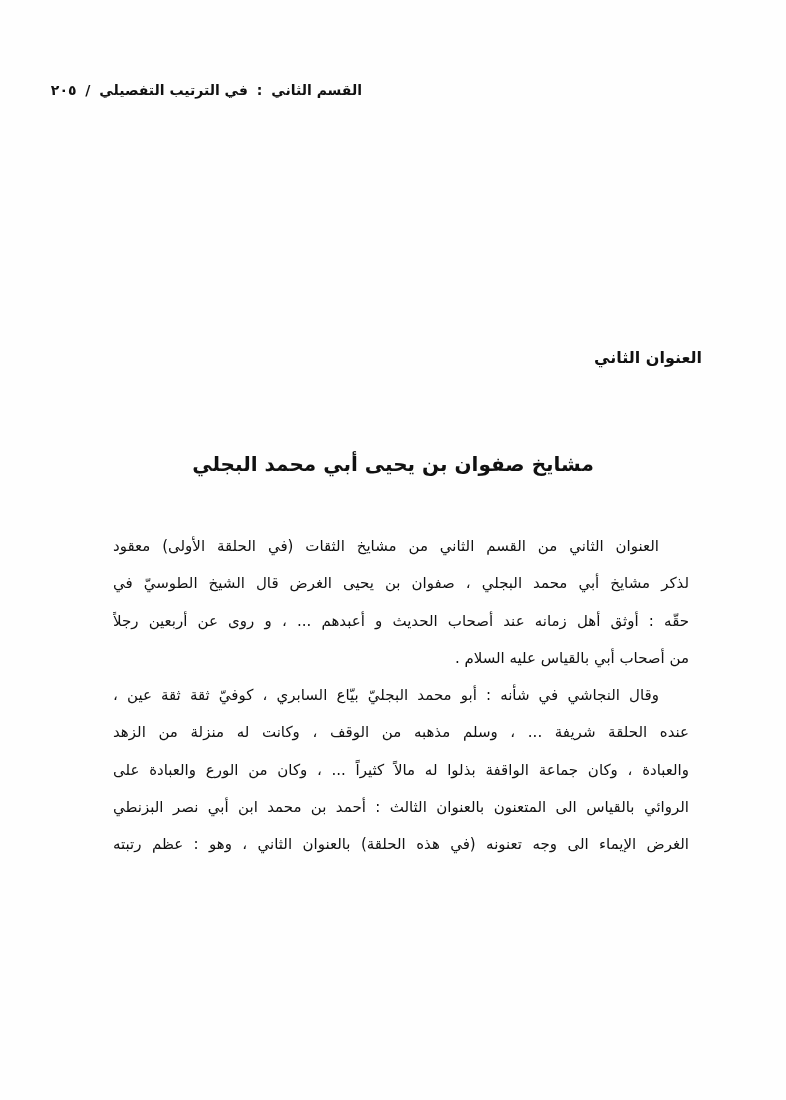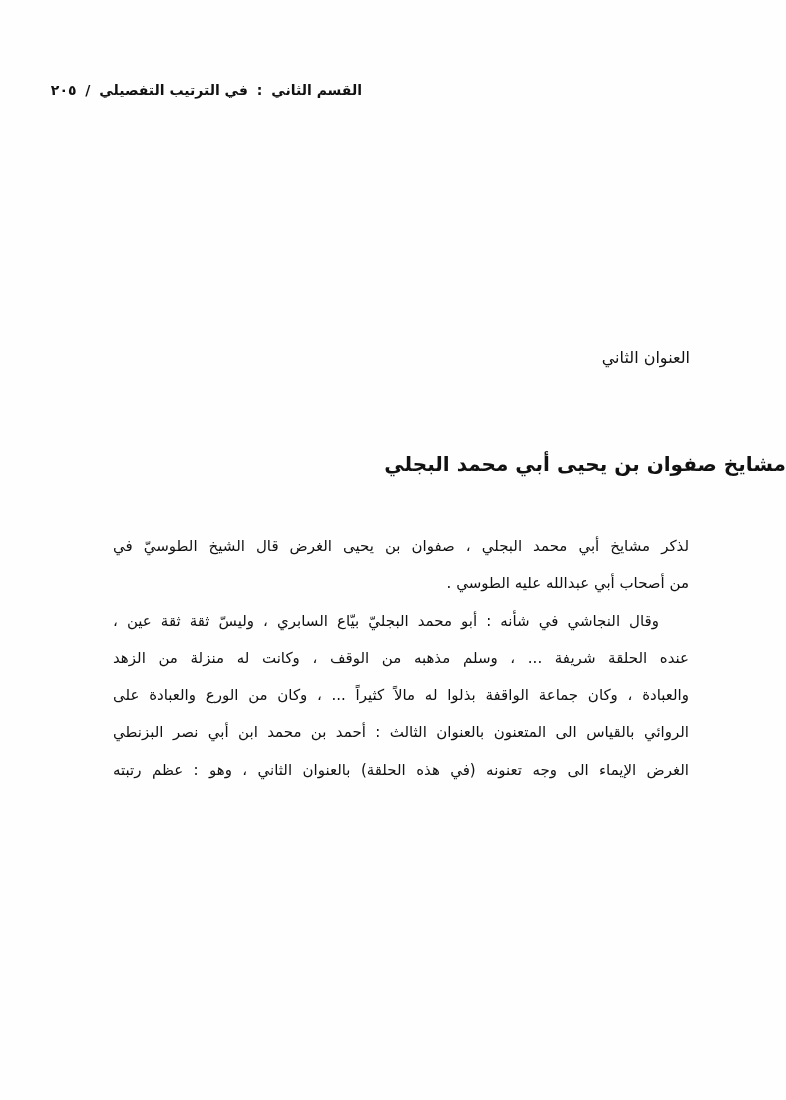--- a/index.html
+++ b/index.html
@@ -23,30 +23,31 @@
       text-align: left;
       direction: rtl;
       font-size: 14px;
       font-weight: bold;
       white-space: nowrap;
     }
     .running-header .sep { margin: 0 4px; }
     .section-heading {
       position: absolute;
       top: 348px;
-      right: 96px;
+      right: 84px;
       font-size: 16px;
-      font-weight: normal;
+      font-weight: bold;
       white-space: nowrap;
     }
     .chapter-title {
       position: absolute;
       top: 452px;
       left: 0;
       width: 786px;
+      text-align: center;
       font-size: 20px;
       font-weight: bold;
       white-space: nowrap;
     }
     .body-text {
       position: absolute;
       top: 528px;
       right: 97px;
       width: 576px;
       font-size: 15px;
@@ -77,25 +78,27 @@
   <span class="sep">/</span>
   <span>٢٠٥</span>
 </div>
 
 <div class="section-heading">العنوان الثاني</div>
 
 <div class="chapter-title">مشايخ صفوان بن يحيى أبي محمد البجلي</div>
 
 <div class="body-text">
   <div>
+    <span class="line indent">العنوان الثاني من القسم الثاني من مشايخ الثقات (في الحلقة الأولى) معقود</span>
     <span class="line">لذكر مشايخ أبي محمد البجلي ، صفوان بن يحيى الغرض قال الشيخ الطوسيّ في</span>
-    <span class="line last">من أصحاب أبي عبدالله عليه الطوسي .</span>
+    <span class="line">حقّه : أوثق أهل زمانه عند أصحاب الحديث و أعبدهم ... ، و روى عن أربعين رجلاً</span>
+    <span class="line last">من أصحاب أبي بالقياس عليه السلام .</span>
   </div>
   <div>
-    <span class="line indent">وقال النجاشي في شأنه : أبو محمد البجليّ بيّاع السابري ، وليسّ ثقة ثقة عين ،</span>
+    <span class="line indent">وقال النجاشي في شأنه : أبو محمد البجليّ بيّاع السابري ، كوفيّ ثقة ثقة عين ،</span>
     <span class="line">عنده الحلقة شريفة ... ، وسلم مذهبه من الوقف ، وكانت له منزلة من الزهد</span>
     <span class="line">والعبادة ، وكان جماعة الواقفة بذلوا له مالاً كثيراً ... ، وكان من الورع والعبادة على</span>
   </div>
   <div>
     <span class="line">الروائي بالقياس الى المتعنون بالعنوان الثالث : أحمد بن محمد ابن أبي نصر البزنطي</span>
     <span class="line">الغرض الإيماء الى وجه تعنونه (في هذه الحلقة) بالعنوان الثاني ، وهو : عظم رتبته</span>
   </div>
 </div>
 
 </body></html>

